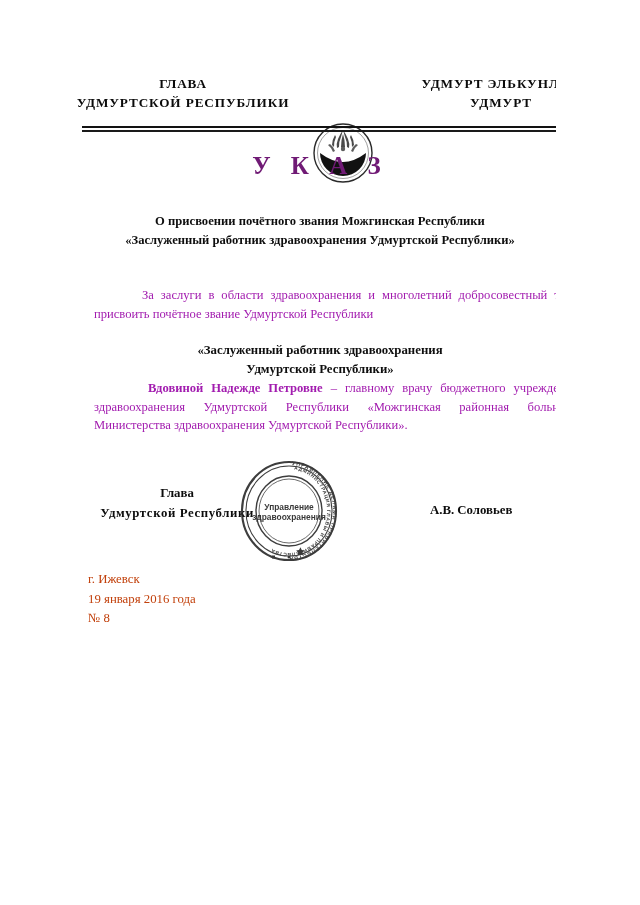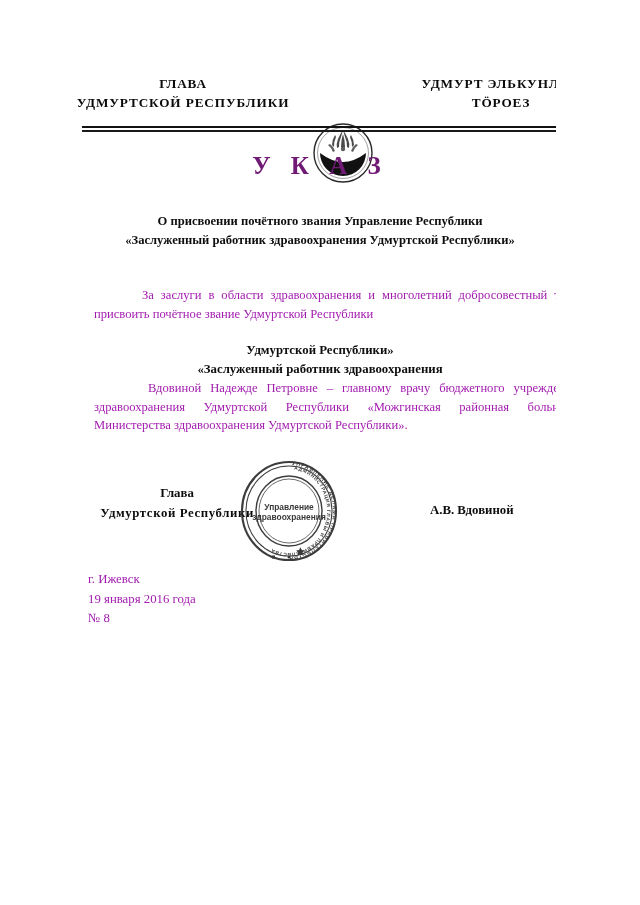--- a/index.html
+++ b/index.html
@@ -137,21 +137,21 @@
     line-height: 19px;
     color: #0e0e0e;
   }
   .award-name span { display: block; }
 
   .body-para.p2 {
     top: 379px;
     text-indent: 54px;
   }
   .body-para.p2 b {
-    font-weight: normal;
+    font-weight: bold;
   }
 
   
   .sign-block {
     position: absolute;
     left: 0;
     top: 483px;
     width: 640px;
     height: 42px;
   }
@@ -206,21 +206,21 @@
   }
   .stamp-center span { display: block; }
 
   
   .doc-footer {
     position: absolute;
     left: 88px;
     top: 570px;
     font-size: 12.8px;
     line-height: 19.5px;
-    color: #a21caf;
+    color: #c2410c;
   }
   .doc-footer span { display: block; }
 </style>
 </head>
 <body>
 
 <div id="page">
 
   <div class="doc-header">
 
@@ -245,52 +245,52 @@
         <g fill="#5d5d5d">
           <circle cx="31" cy="27" r="2.2"></circle>
           <path d="M18 22 q4 3 5 7 l-2 1 q-2 -5 -5 -7 z"></path>
           <path d="M44 22 q-4 3 -5 7 l2 1 q2 -5 5 -7 z"></path>
         </g>
       </svg>
     </div>
 
     <div class="header-col right">
       <span class="l1">УДМУРТ  ЭЛЬКУНЛЭН</span>
-      <span class="l2">ТӦРОЕЗ</span>
+      <span class="l2">УДМУРТ</span>
     </div>
   </div>
 
   <div class="rule-wrap">
     <div class="rule-thick"></div>
     <div class="rule-gap"></div>
     <div class="rule-thin"></div>
   </div>
 
   <div class="doc-title">У К А З</div>
 
   <div class="doc-subtitle">
-    <span>О присвоении почётного звания Управление Республики</span>
+    <span>О присвоении почётного звания Можгинская Республики</span>
     <span>«Заслуженный работник здравоохранения Удмуртской Республики»</span>
   </div>
 
   <div class="body-para p1">За заслуги в области здравоохранения и многолетний добросовестный труд присвоить почётное звание Удмуртской Республики</div>
 
   <div class="award-name">
+    <span>«Заслуженный работник здравоохранения</span>
     <span>Удмуртской Республики»</span>
-    <span>«Заслуженный работник здравоохранения</span>
   </div>
 
   <div class="body-para p2"><b>Вдовиной Надежде Петровне</b><span> – главному врачу бюджетного учреждения здравоохранения Удмуртской Республики «Можгинская районная больница Министерства здравоохранения Удмуртской Республики».</span></div>
 
   <div class="sign-block">
     <div class="sign-left">
       <span class="l1">Глава</span>
       <span class="l2">Удмуртской  Республики</span>
     </div>
-    <div class="sign-right">А.В. Вдовиной</div>
+    <div class="sign-right">А.В. Соловьев</div>
   </div>
 
   <div class="stamp">
     <svg width="114" height="110" viewBox="0 0 114 110" xmlns="http://www.w3.org/2000/svg">
       <defs>
         <path id="arcOuter" d="M 57 101 m -44 -46 a 44 46 0 1 1 88 0 a 44 46 0 1 1 -88 0"></path>
         <path id="arcInner" d="M 57 97 m -38 -42 a 38 42 0 1 1 76 0 a 38 42 0 1 1 -76 0"></path>
       </defs>
       <ellipse cx="57" cy="55" rx="47" ry="49" fill="none" stroke="#232323" stroke-width="2.1"></ellipse>
       <ellipse cx="57" cy="55" rx="43" ry="45" fill="none" stroke="#232323" stroke-width="1.1"></ellipse>

